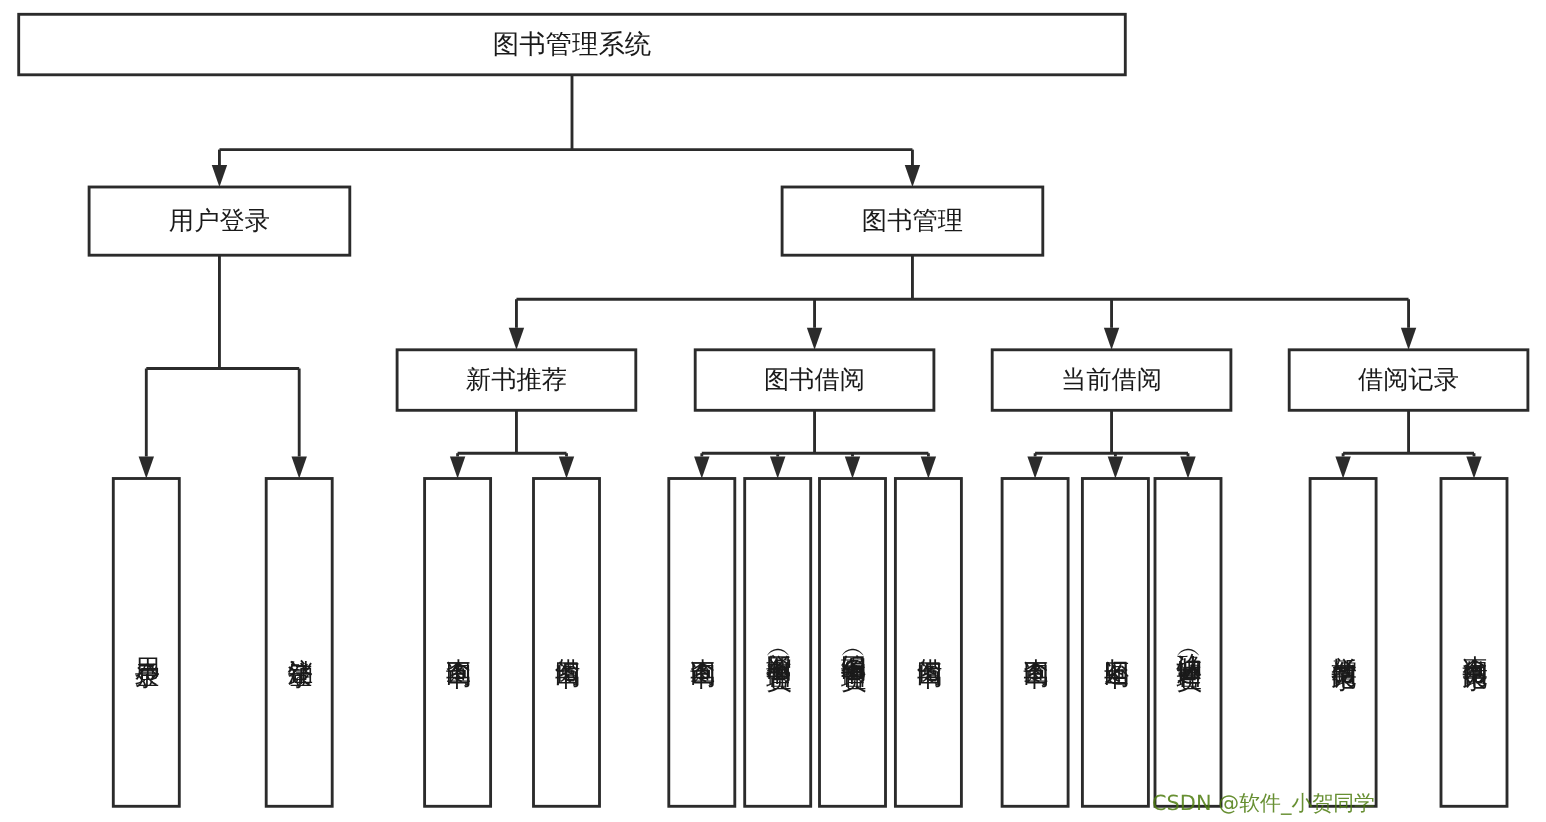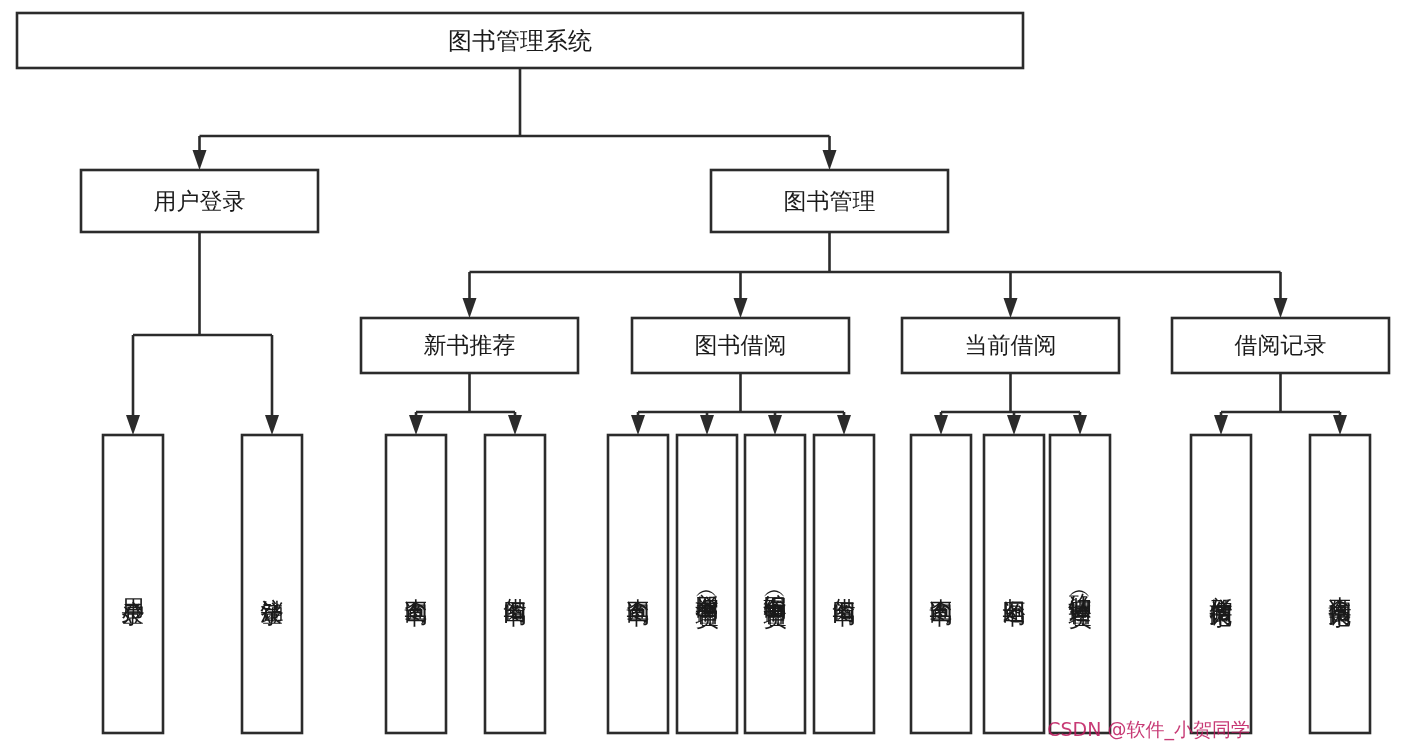--- a/index.html
+++ b/index.html
@@ -72,21 +72,21 @@
     align-items: center;
     justify-content: center;
     pointer-events: none;
   }
   .watermark {
     position: absolute;
     right: 6px;
     bottom: 4px;
     font-family: "DejaVu Sans", "Liberation Sans", sans-serif;
     font-size: 19px;
-    color: #be185d;
+    color: #4d7c0f;
     opacity: 0.85;
     white-space: nowrap;
     user-select: none;
   }
 </style>
 </head>
 <body>
 
 <div id="diagram-root">
 

